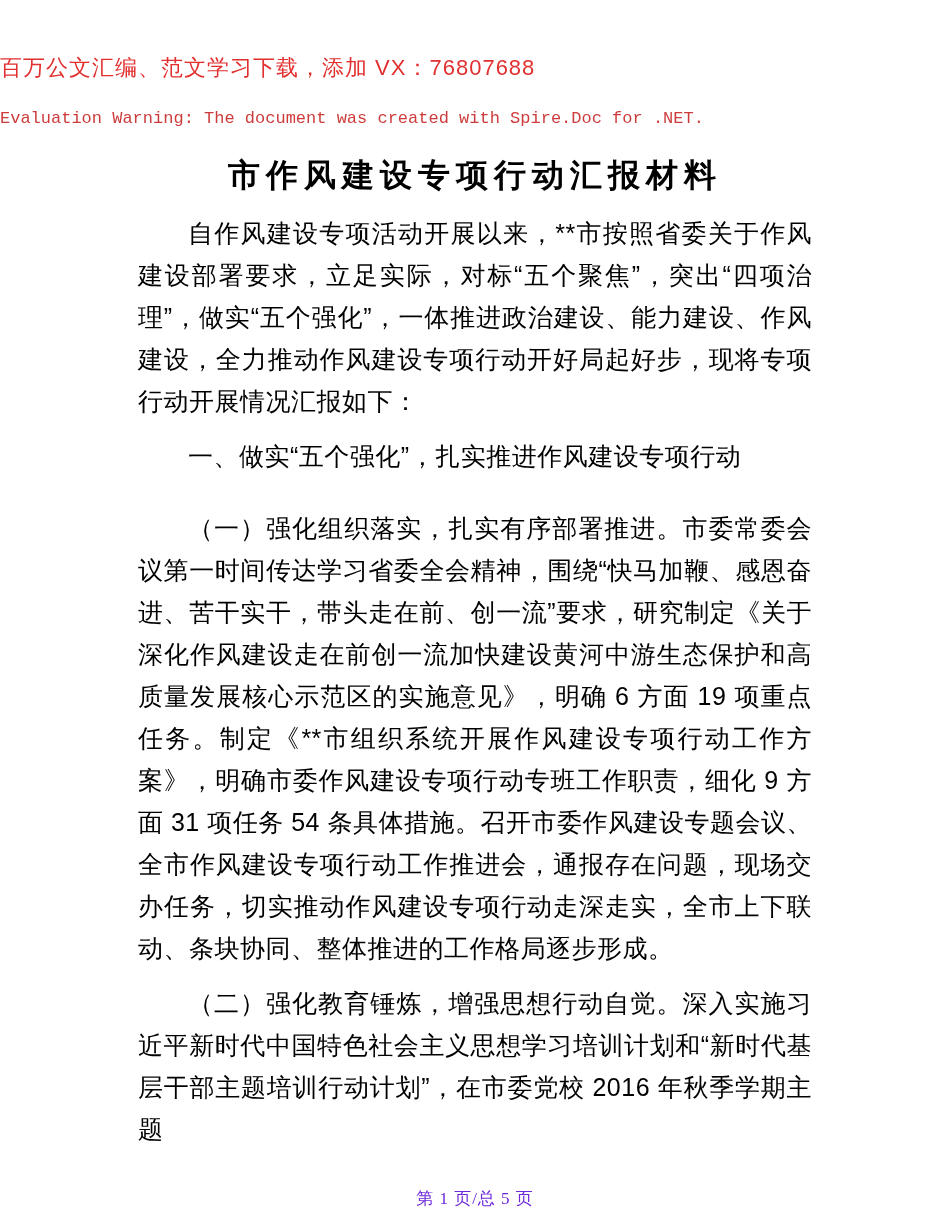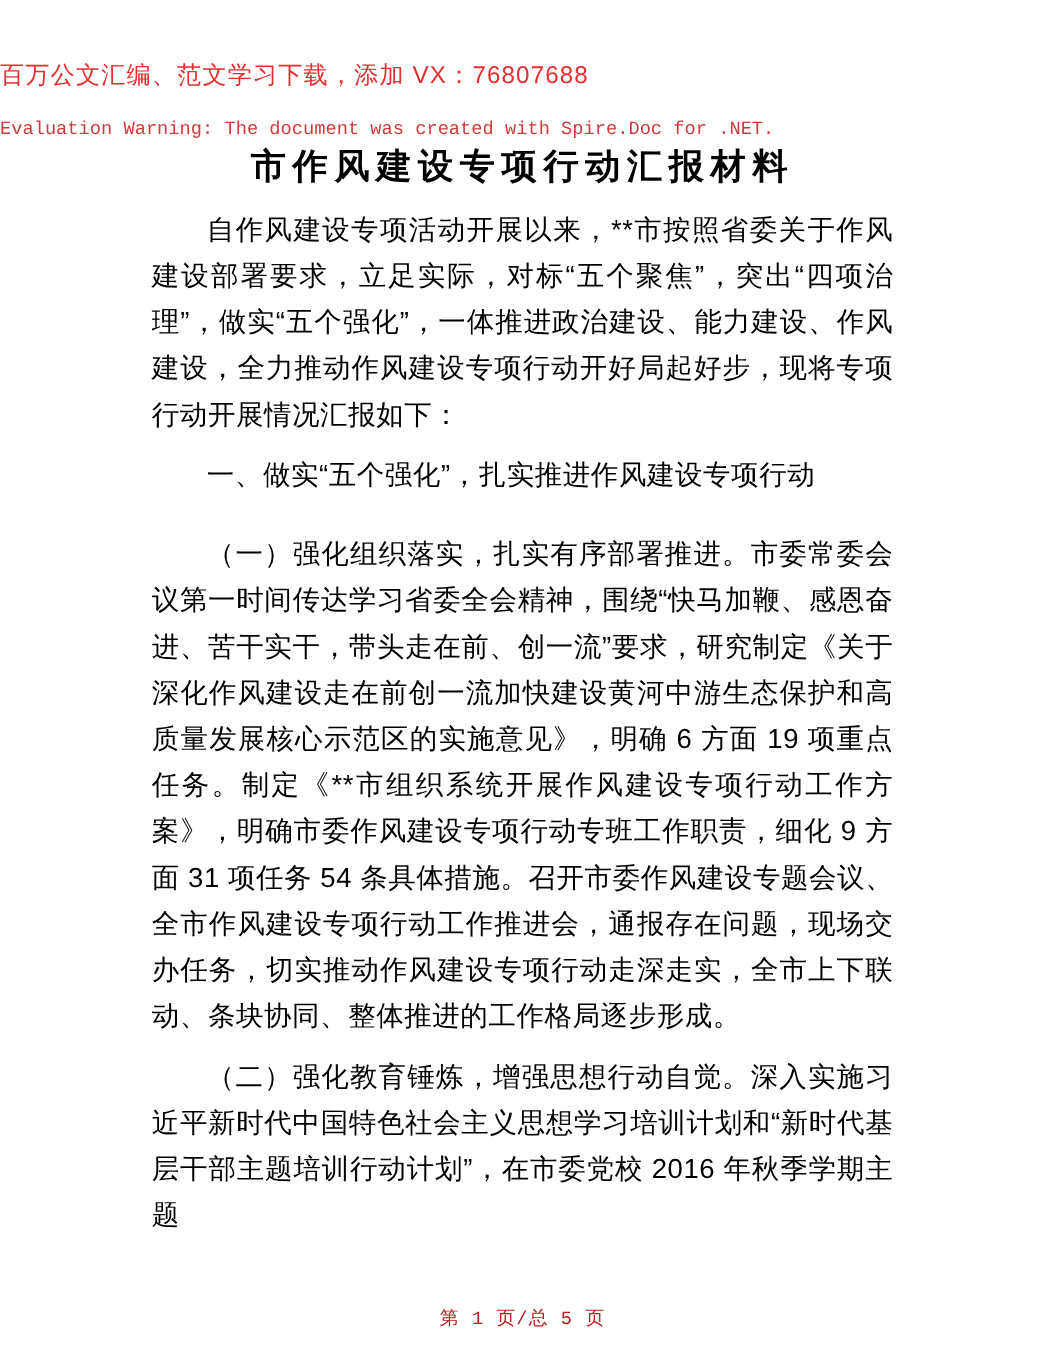--- a/index.html
+++ b/index.html
@@ -25,20 +25,21 @@
   }
   .evaluation-warning {
     margin-top: 26px;
     text-align: left;
     font-family: "Liberation Mono", "DejaVu Sans Mono", monospace;
     font-size: 17px;
     line-height: 22px;
     color: #cd3c3c;
   }
   .doc-title {
+    margin-top: 24px;
     text-align: center;
     font-size: 32px;
     line-height: 42px;
     font-weight: bold;
     letter-spacing: 6px;
     color: #000000;
   }
   .content {
     width: 674px;
     margin: 16px auto 0 auto;
@@ -53,23 +54,23 @@
     letter-spacing: 0.5px;
   }
   .content p.section-heading {
     margin-bottom: 30px;
   }
   .page-footer {
     position: absolute;
     left: 0; right: 0;
     top: 1133px;
     text-align: center;
-    font-family: Liberation Mono, monospace;
+    font-family: Liberation Serif, serif;
     font-size: 17px;
-    color: #b91c1c;
+    color: #6d28d9;
     letter-spacing: 1px;
   }
 </style>
 </head>
 <body>
 
 <div class="page">
 
   <div class="promo-header">百万公文汇编、范文学习下载，添加 VX：76807688</div>
 

